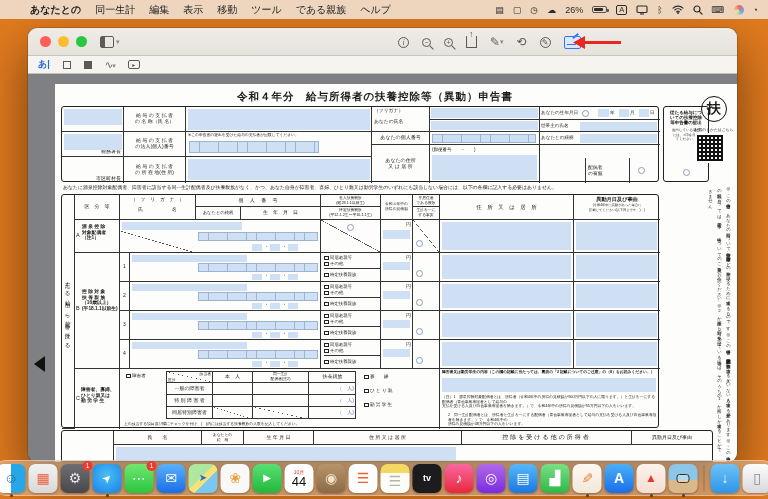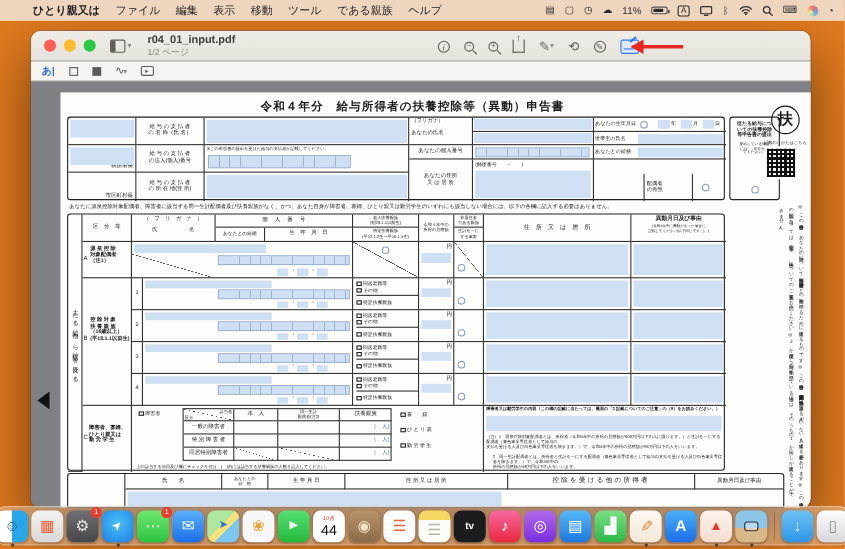--- a/index.html
+++ b/index.html
@@ -93,34 +93,34 @@
   .cal .cm{font-size:5px;color:#e23b30;line-height:5px;margin-top:2px;}
   .cal .cd{font-size:13px;line-height:13px;font-weight:300;}
   .previcon{background:linear-gradient(#8ec6e8 55%,#d9b98a 55%);}
   .previcon:after{content:"";width:11px;height:7px;border:1.5px solid #333;border-radius:3px;background:rgba(255,255,255,.35);}
 </style>
 </head>
 <body>
 
 <div class="menubar">
   <span class="apple"></span>
-  <span class="mitem app">ひとり親又は</span>
-  <span class="mitem">ファイル</span>
+  <span class="mitem app">あなたとの</span>
+  <span class="mitem">同一生計</span>
   <span class="mitem">編集</span>
   <span class="mitem">表示</span>
   <span class="mitem">移動</span>
   <span class="mitem">ツール</span>
   <span class="mitem">である親族</span>
   <span class="mitem">ヘルプ</span>
   <span class="mstatus">
     <span class="sic">▤</span>
     <span class="sic">▢</span>
     <span class="sic">◷</span>
     <span class="sic">☁</span>
-    <span class="sic">11%</span>
+    <span class="sic">26%</span>
     <span class="batt">
         <i></i>
       </span>
     <span class="abox">A</span>
     <span class="sic">
       <svg width="12" height="10" viewBox="0 0 12 10">
           <rect x="1" y="1" width="10" height="6.5" rx="1" fill="none" stroke="#2b2b2d" stroke-width="1.1"></rect>
           <rect x="4" y="8.4" width="4" height="1.1" fill="#2b2b2d"></rect>
         </svg>
       </span>
@@ -145,24 +145,20 @@
 
 <div class="window">
   <div class="titlebar">
     <span class="tl r"></span>
     <span class="tl y"></span>
     <span class="tl g"></span>
     <span class="sbtn">
         <span class="sbico"></span>
         <span class="chev">▾</span>
       </span>
-    <div class="wtitle">
-      <div class="t">r04_01_input.pdf</div>
-      <div class="s">1/2 ページ</div>
-    </div>
     <div class="tools">
       <span class="tool icirc">i</span>
       <span class="tool mag">−</span>
       <span class="tool mag">+</span>
       <span class="tool share"></span>
       <span class="tool">✎<span class="chev">▾</span></span>
       <span class="tool">⟲</span>
       <span class="tool icirc" style="font-style:normal;">✎</span>
       <span class="tool formfill"></span>
     </div>

